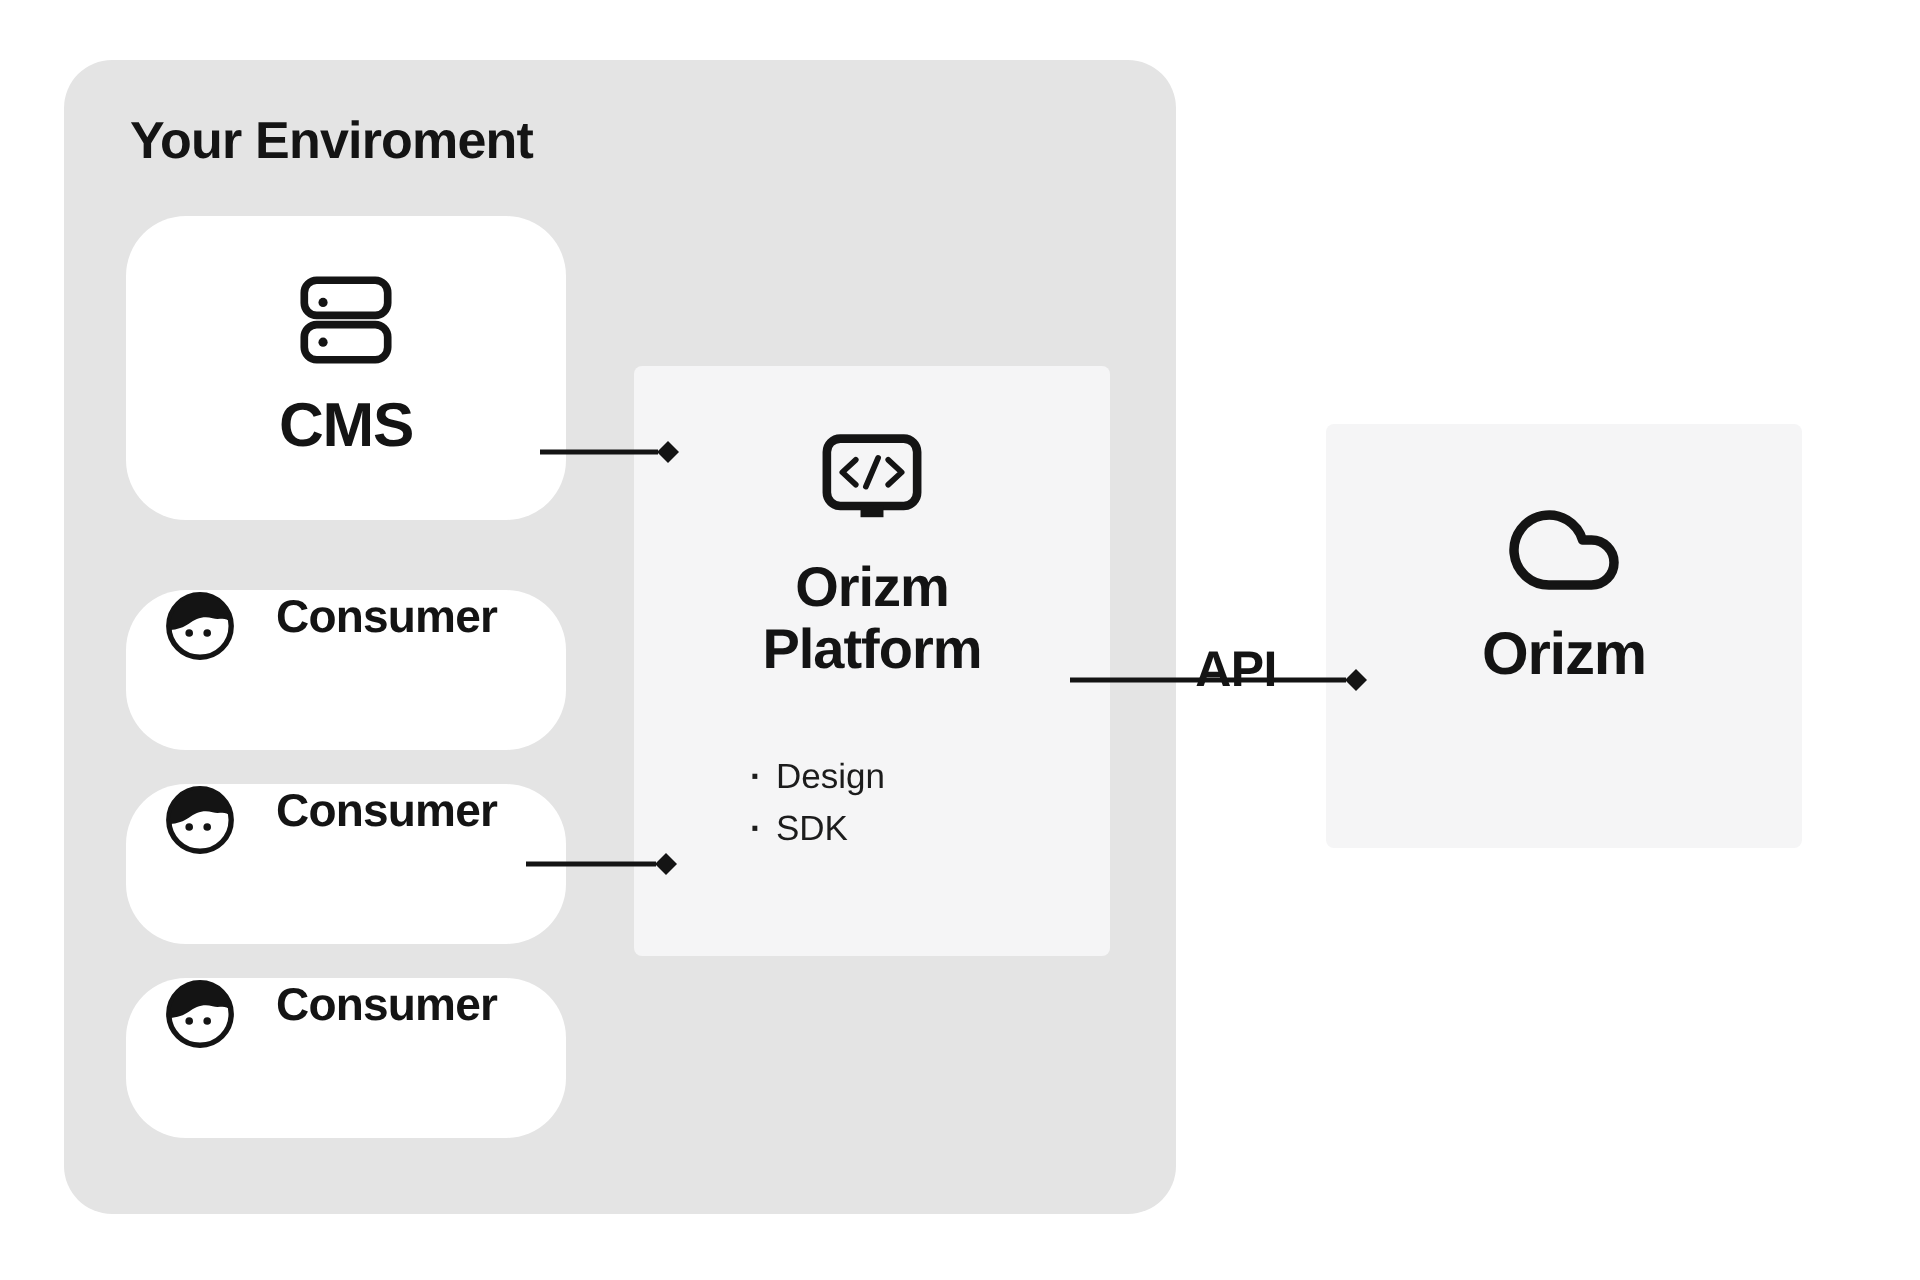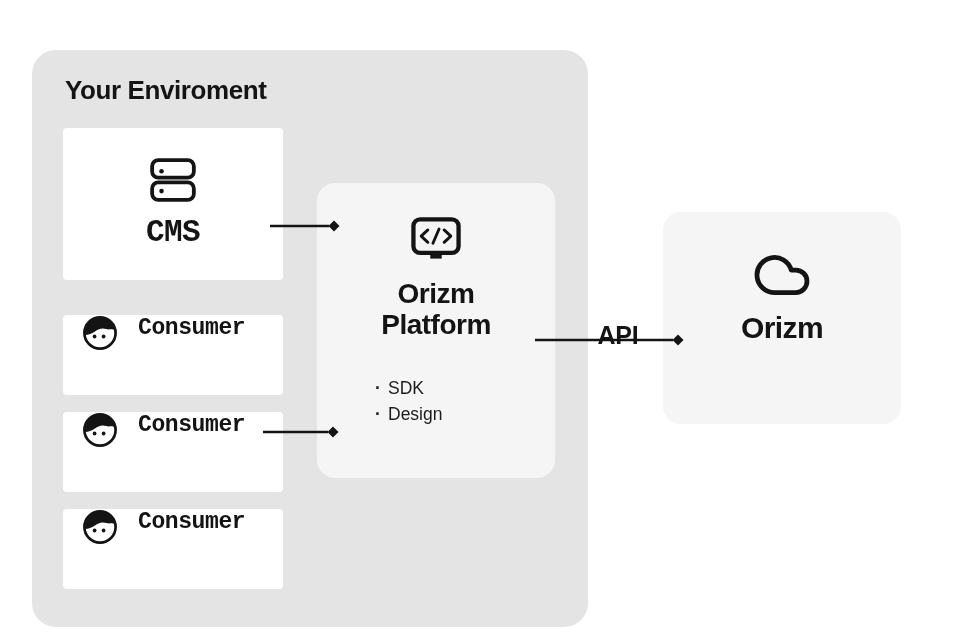--- a/index.html
+++ b/index.html
@@ -13,44 +13,44 @@
   *{margin:0;padding:0;box-sizing:border-box;}
   html,body{background:var(--background);}
   .canvas{
     position:relative;width:960px;height:640px;overflow:hidden;
     background:var(--background);color:var(--ink);
     font-family:"Liberation Sans",sans-serif;
   }
   
   .env{
     position:absolute;left:32px;top:30px;width:556px;height:577px;
-    background:var(--environment-bg);border-radius:24px;margin-top:20px;
+    background:var(--environment-bg);border-radius:24px;
   }
   .env-title{
     position:absolute;left:33px;top:25px;
     font-size:26px;font-weight:700;letter-spacing:-0.4px;
   }
   
   .card{
     position:absolute;left:31px;width:220px;
-    background:var(--card-bg);border-radius:4px;font-family:Liberation Mono, monospace;
+    background:var(--card-bg);border-radius:30px;
   }
   .card-cms{
     top:78px;height:152px;
     display:flex;flex-direction:column;align-items:center;justify-content:center;gap:13px;
   }
   .cms-label{font-size:31px;font-weight:700;letter-spacing:-0.6px;}
   .card-consumer{
     height:80px;display:flex;gap:20px;padding-left:19px;
   }
   .consumer-label{font-size:23px;font-weight:700;letter-spacing:-0.4px;}
   .c1{top:265px}.c2{top:362px}.c3{top:459px}
   
   .panel{
-    position:absolute;background:var(--panel-bg);border-radius:18px;text-align:center;
+    position:absolute;background:var(--panel-bg);border-radius:4px;text-align:center;
   }
   .toolkit{left:317px;top:183px;width:238px;height:295px;}
   .toolkit-icon-wrap{margin-top:34px;height:44px;}
   .toolkit .panel-title{font-size:28px;line-height:31px;font-weight:700;letter-spacing:-0.5px;margin-top:17px;}
   .features{
     position:absolute;left:58px;top:192px;list-style:none;text-align:left;
     font-size:17.5px;line-height:26px;color:#1c1c1c;
   }
   .features li{white-space:nowrap;}
   .features .b{display:inline-block;width:13px;font-weight:700;}
@@ -123,22 +123,22 @@
         <path d="M22.8 27.5 L29.2 12.5" fill="none" stroke="#141414" stroke-width="3" stroke-linecap="round"></path>
         <path d="M34.5 13.5 L41.5 20 L34.5 26.5" fill="none" stroke="#141414" stroke-width="3" stroke-linecap="round" stroke-linejoin="round"></path>
         <rect x="20" y="37.5" width="12" height="6" fill="#141414"></rect>
       </svg>
     </div>
     <div class="panel-title">
       <span style="display:block">Orizm</span>
       <span style="display:block">Platform</span>
     </div>
     <ul class="features">
+      <li><span class="b">·</span><span>Design</span></li>
       <li><span class="b">·</span><span>SDK</span></li>
-      <li><span class="b">·</span><span>Design</span></li>
     </ul>
   </section>
 
   <section class="panel platform">
     <div class="platform-icon-wrap">
       <svg class="icon" width="60" height="60" viewBox="0 0 24 24" aria-hidden="true">
         <path d="M17.5 19H9a7 7 0 1 1 6.71-9h1.79a4.5 4.5 0 1 1 0 9Z" fill="none" stroke="#141414" stroke-width="1.9" stroke-linecap="round" stroke-linejoin="round"></path>
       </svg>
     </div>
     <div class="panel-title">

